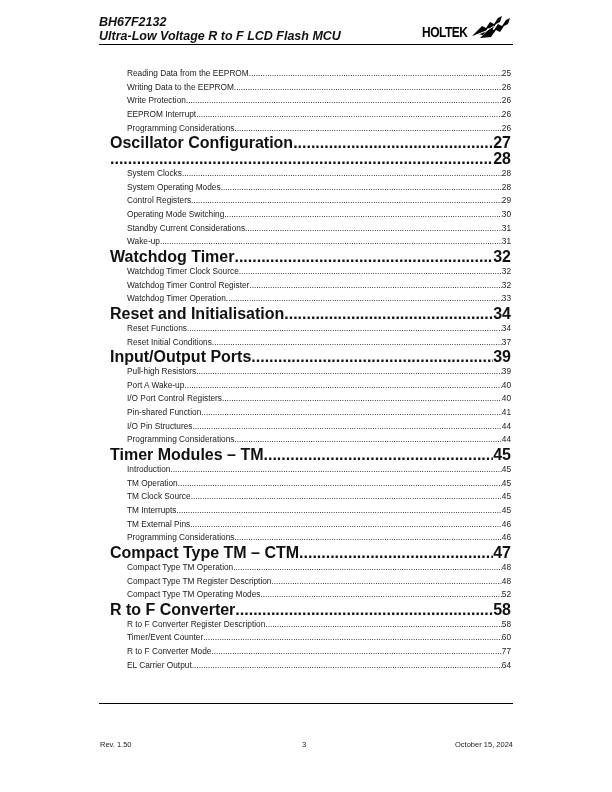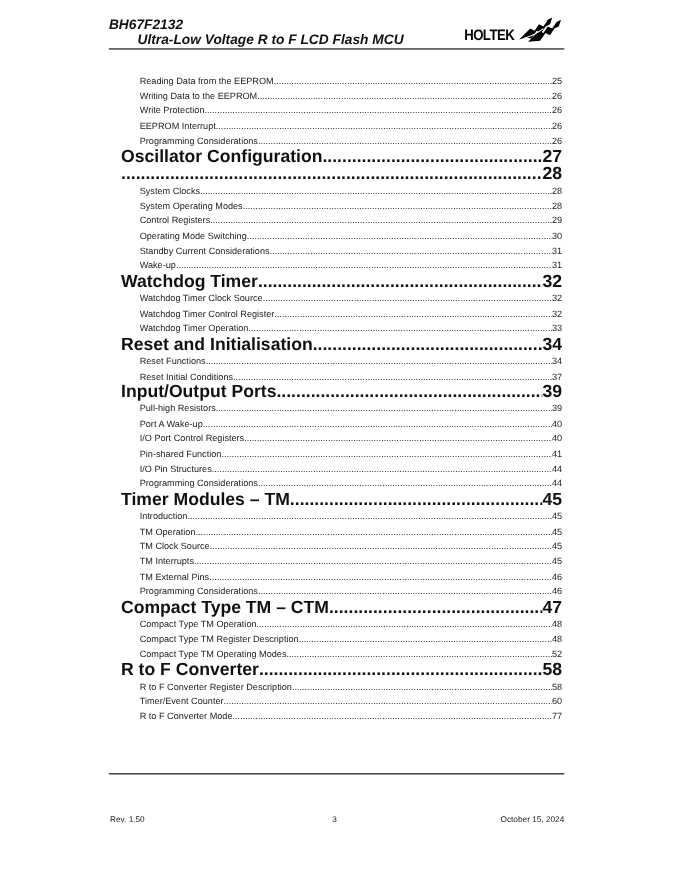--- a/index.html
+++ b/index.html
@@ -2,21 +2,21 @@
 <html><head>
   <meta charset="utf-8">
   <style>
     html, body { margin: 0; padding: 0; background: #ffffff; }
     body { width: 612px; height: 792px; position: relative; overflow: hidden;
            font-family: "Liberation Sans", sans-serif; color: #000; }
     .header { position: absolute; left: 99px; top: 15px; width: 414px; height: 30px; }
     .hdr-line1, .hdr-line2 { position: absolute; left: 0; font-weight: bold; font-style: italic;
            font-size: 12.5px; line-height: 14px; color: #111; white-space: nowrap; }
     .hdr-line1 { top: 0; }
-    .hdr-line2 { top: 14px; margin-left: 26px; }
+    .hdr-line2 { top: 14px; }
     .hdr-rule { position: absolute; left: 99px; top: 44px; width: 414px; height: 1px; background: #000; }
     .logo { position: absolute; left: 420px; top: 12px; width: 95px; height: 30px; }
 
     .toc { position: absolute; left: 110px; top: 67px; width: 401px; }
     .toc-row { position: relative; display: flex; align-items: baseline; white-space: nowrap; overflow: hidden; }
     .toc-row.sub { height: 13.7px; font-size: 8.3px; padding-left: 17px; line-height: 13.7px; color: #222; }
     .toc-row.main { height: 15.8px; font-size: 16px; font-weight: bold; line-height: 15.8px; color: #111; }
     .toc-title { flex: 0 0 auto; }
     .toc-dots { flex: 1 1 auto; overflow: hidden; }
     .toc-dots::before { content: "........................................................................................................................................................................................................................................................................................................"; }
@@ -248,18 +248,23 @@
     <div class="toc-row sub">
       <span class="toc-title">Timer/Event Counter</span>
       <span class="toc-dots"></span>
       <span class="toc-page">60</span>
     </div>
     <div class="toc-row sub">
       <span class="toc-title">R to F Converter Mode</span>
       <span class="toc-dots"></span>
       <span class="toc-page">77</span>
     </div>
+    <div class="toc-row sub">
+      <span class="toc-title">EL Carrier Output</span>
+      <span class="toc-dots"></span>
+      <span class="toc-page">64</span>
+    </div>
   </div>
 
 <div class="ftr-rule"></div>
 <div class="ftr ftr-left">Rev. 1.50</div>
 <div class="ftr ftr-center">3</div>
 <div class="ftr ftr-right">October 15, 2024</div>
 
 </body></html>

